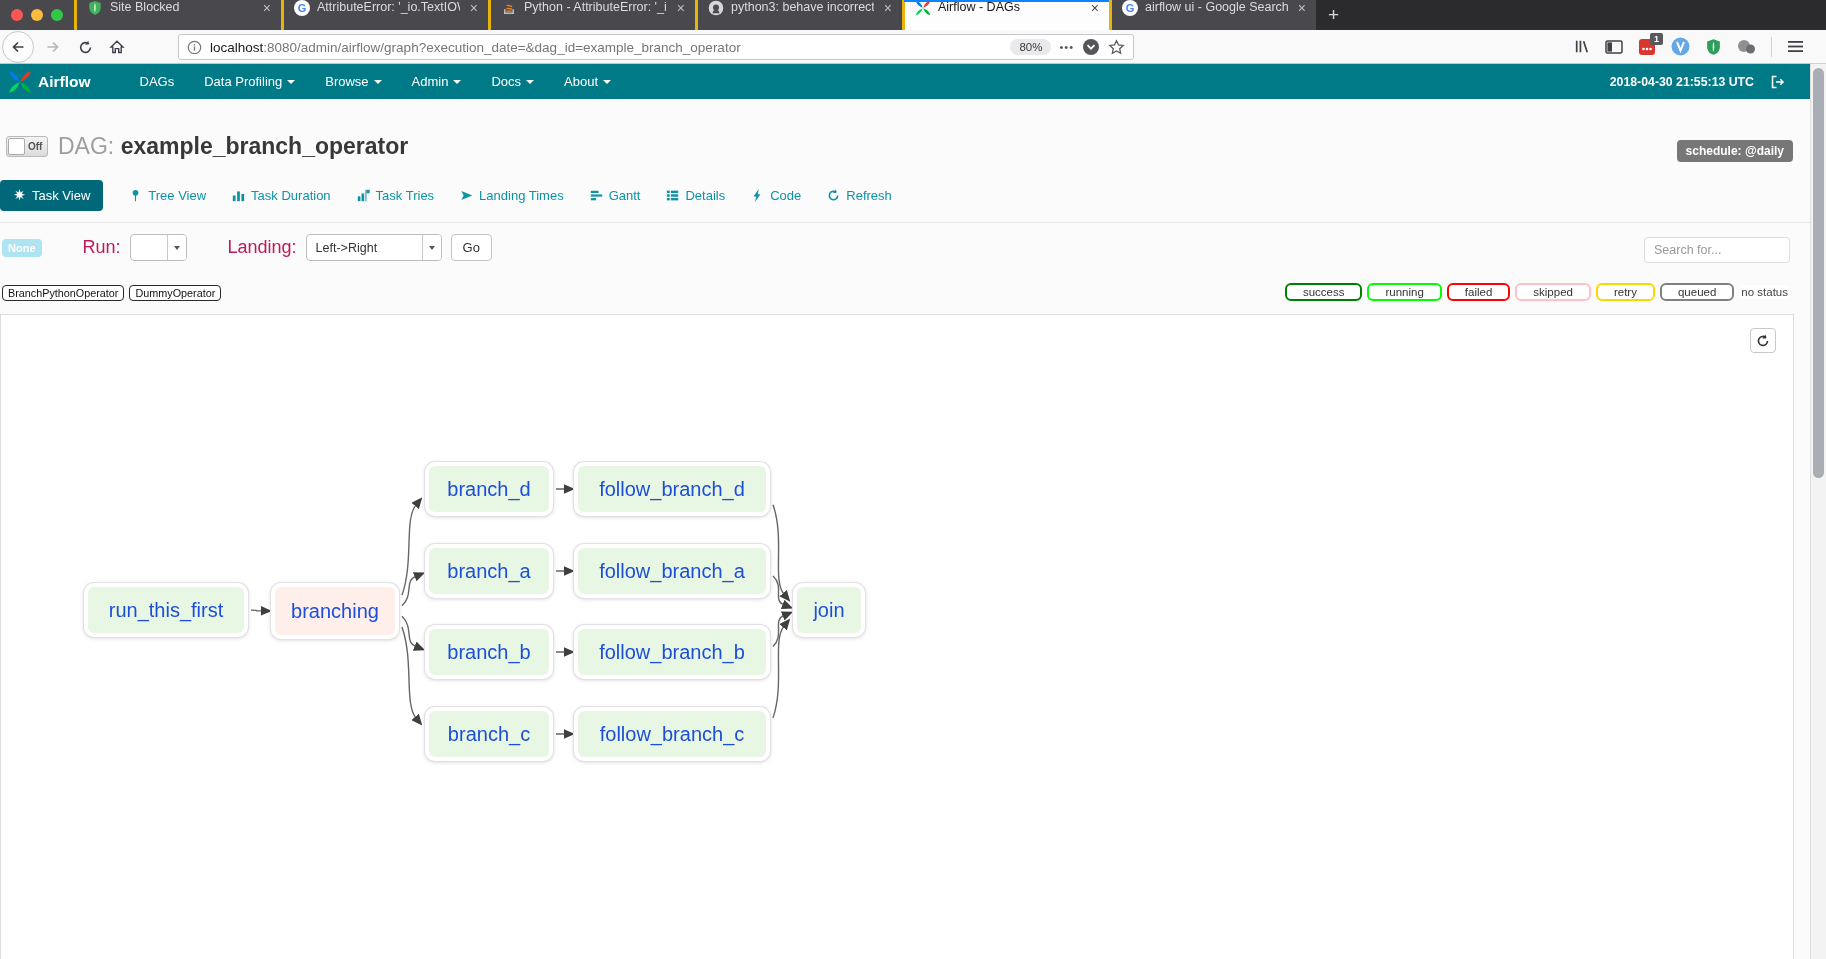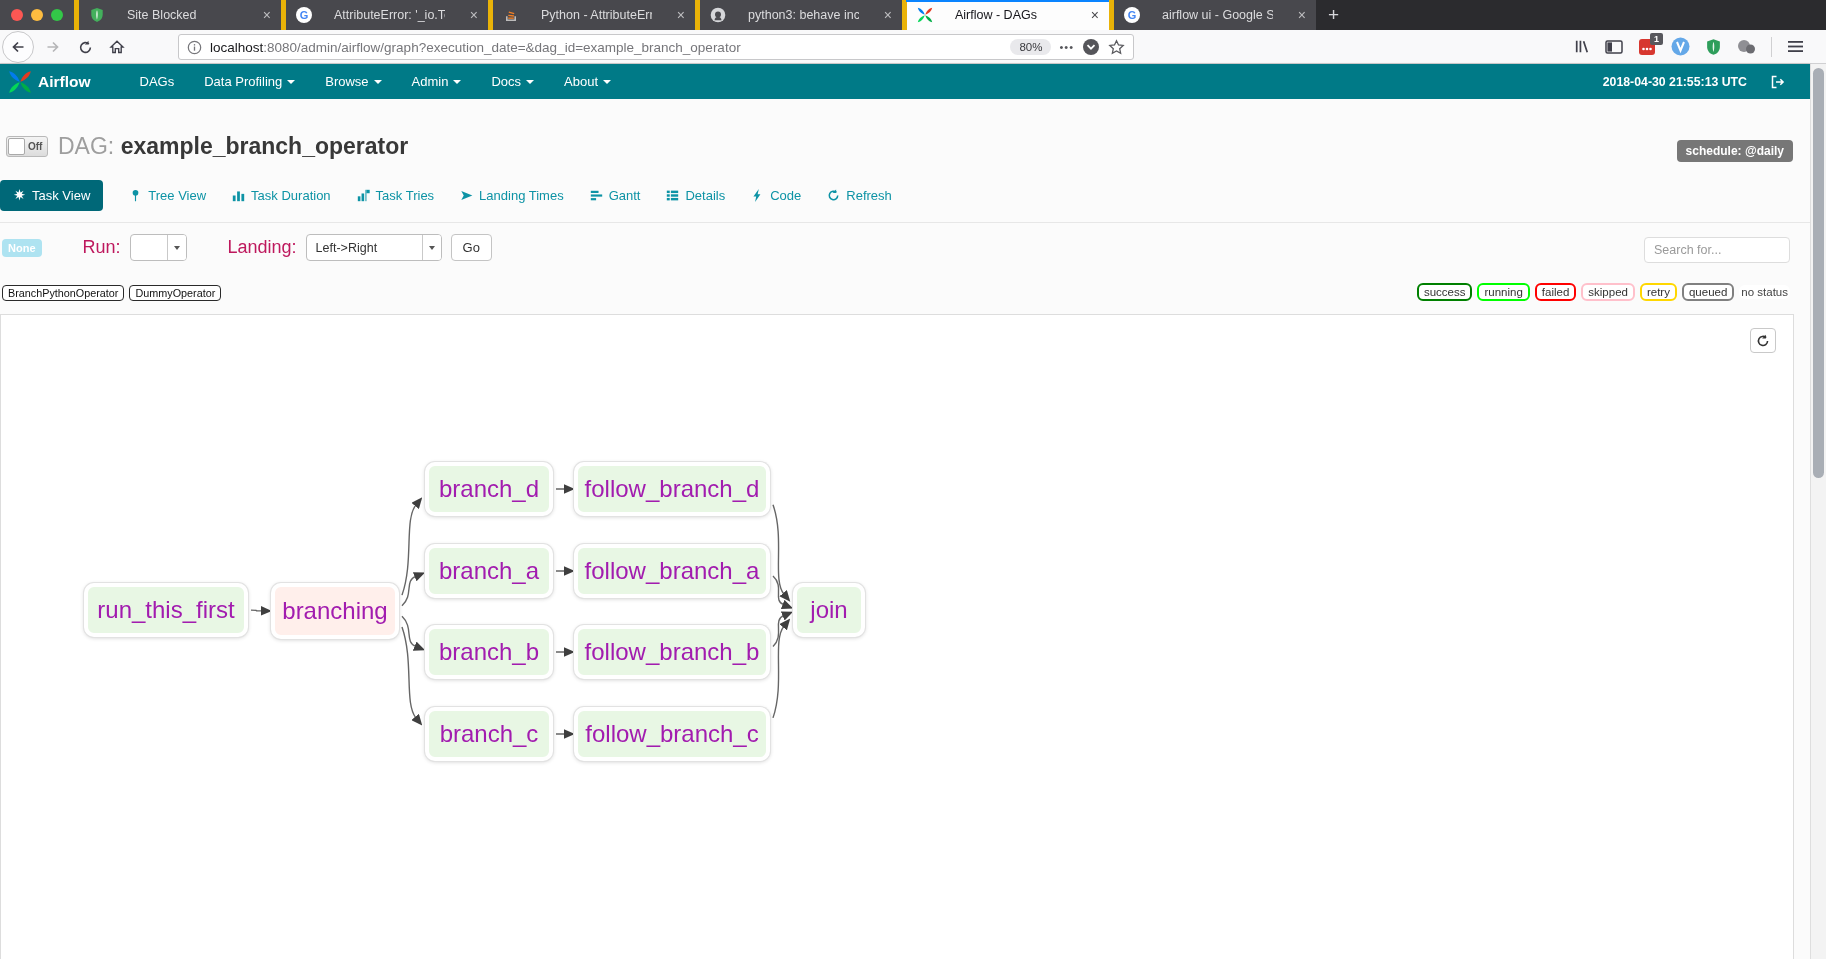--- a/index.html
+++ b/index.html
@@ -4,22 +4,22 @@
 <style>
   * { box-sizing: border-box; margin: 0; padding: 0; }
   html,body { width:1826px; height:959px; overflow:hidden; }
   body { font-family:"Liberation Sans", sans-serif; }
   #app { position:relative; width:1826px; height:959px; background:#fbfbfb; overflow:hidden; }
 
   
   #tabbar { position:absolute; top:0; left:0; right:0; height:30px; background:#48484d; display:flex; }
   #lights { width:74px; display:flex; align-items:center; gap:8px; padding-left:11px; flex:none; }
   .light { width:12px; height:12px; border-radius:50%; }
-  .tab { width:207px; flex:none; display:flex; align-items:center; gap:22px; padding:0 7px 0 10px;
-         border-left:5px solid #eab308; color:#dcdcde; font-size:12.5px; position:relative; cursor:default; }
+  .tab { width:207px; flex:none; display:flex; align-items:flex-start; gap:7px; padding:0 7px 0 10px;
+         border-left:3px solid #eab308; color:#dcdcde; font-size:12.5px; position:relative; cursor:default; }
   .tab.active { background:#fdfdfd; color:#15151a; }
   .tab.active::before { content:""; position:absolute; top:0; left:-1px; right:0; height:2px; background:#0a84ff; }
   .tab .favicon { width:16px; height:16px; flex:none; display:flex; }
   .tab .ttl { flex:1; overflow:hidden; white-space:nowrap; }
   .tab .close { font-size:14px; color:inherit; opacity:.8; padding:0 3px; }
   #tabbar-rest { flex:1; background:#2b2b2e; display:flex; align-items:center; }
   #newtab { color:#d7d7db; font-size:19px; font-weight:300; padding:0 12px; }
 
   
   #toolbar { position:absolute; top:30px; left:0; right:0; height:34px; background:#f9f9fa; border-bottom:1px solid #d0d0d2; }
@@ -45,21 +45,21 @@
             padding:1px 4px; border-radius:2px; }
   #rsep { width:1px; height:20px; background:#d0d0d2; }
 
   
   #anav { position:absolute; top:64px; left:0; right:16px; height:35px; background:#007A87; display:flex; align-items:center;
           color:#fff; box-shadow:0 1px 3px rgba(0,0,0,.25); }
   #brand { display:flex; align-items:center; gap:6px; margin-left:8px; font-weight:bold; font-size:15.5px; }
   #anav-items { display:flex; margin-left:34px; }
   .anav-item { padding:0 15px; font-size:13px; display:flex; align-items:center; gap:5px; height:35px; }
   .caret { width:0; height:0; border-left:4px solid transparent; border-right:4px solid transparent; border-top:4px solid #fff; }
-  #anav-right { margin-left:auto; display:flex; align-items:center; gap:22px; margin-right:24px; }
+  #anav-right { margin-left:auto; display:flex; align-items:center; gap:15px; margin-right:24px; }
   #clock { font-size:12.3px; font-weight:bold; }
 
   
   #content { position:absolute; top:99px; left:0; right:16px; bottom:0; background:#fbfbfb; }
   #dagrow { position:absolute; top:34px; left:6px; display:flex; align-items:center; gap:10px; }
   #toggle { width:42px; height:21px; border:1px solid #b9b9b9; border-radius:3px; background:linear-gradient(#f4f4f4,#dcdcdc);
             display:flex; align-items:center; position:relative; }
   #toggle .knob { position:absolute; left:1px; top:1px; width:17px; height:17px; background:#fff; border:1px solid #aaa; border-radius:2px; }
   #toggle .tlabel { margin-left:21px; font-size:10px; font-weight:bold; color:#555; }
   #dagtitle { font-size:23px; }
@@ -91,28 +91,28 @@
            padding:0 11px; display:flex; align-items:center; }
   #searchfor { position:absolute; top:138px; right:20px; width:146px; height:26px; border:1px solid #ddd; border-radius:4px;
                padding:0 9px; font-size:12.5px; color:#555; outline:0; font-family:inherit; background:#fff; }
   #searchfor::placeholder { color:#9a9a9a; }
 
   
   #ops { position:absolute; top:186px; left:2px; display:flex; gap:5px; }
   .op-badge { border:1px solid #2a2a2a; border-radius:4px; background:#fff; color:#111; font-size:10.8px; padding:1px 5px; }
   #states { position:absolute; top:184px; right:20px; display:flex; align-items:center; gap:5px; }
   .state-badge { border-width:2px; border-style:solid; border-radius:6px; background:#fff; color:#333;
-                 font-size:11.5px; padding:1px 5px; }
+                 font-size:11.5px; padding:1px 16px; }
   .state-badge.noborder { border:0; padding:1px 2px; color:#444; }
 
   
   #graphbox { position:absolute; top:215px; left:0; right:16px; bottom:-8px; background:#fff; border:1px solid #ddd; overflow:hidden; }
   #edges { position:absolute; top:0; left:0; }
   .node { position:absolute; border:4px solid #fff; border-radius:10px; box-shadow:0 0 0 1px #e2e2e2, 0 1px 4px rgba(0,0,0,.18);
-          display:flex; align-items:center; justify-content:center; font-size:24px; color:#a21caf; cursor:pointer; }
+          display:flex; align-items:center; justify-content:center; font-size:20px; color:#1d4ed8; cursor:pointer; }
   #graph-refresh { position:absolute; top:13px; right:17px; width:26px; height:25px; border:1px solid #c9c9c9; border-radius:4px;
                    background:#fff; display:flex; align-items:center; justify-content:center; color:#333; }
 
   
   #vscroll { position:absolute; top:64px; right:0; width:16px; bottom:0; background:#f3f3f3; border-left:1px solid #dedede; }
   #vthumb { position:absolute; top:4px; left:2px; width:11px; height:410px; background:#a9aeb5; border-radius:6px; }
 </style>
 </head>
 <body>
 

